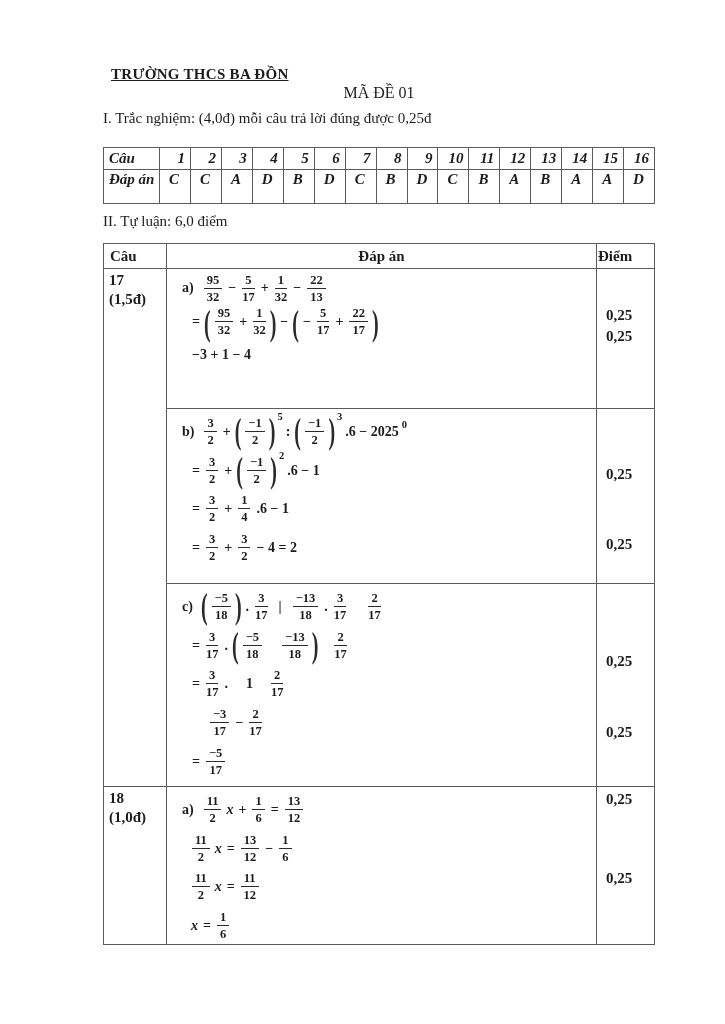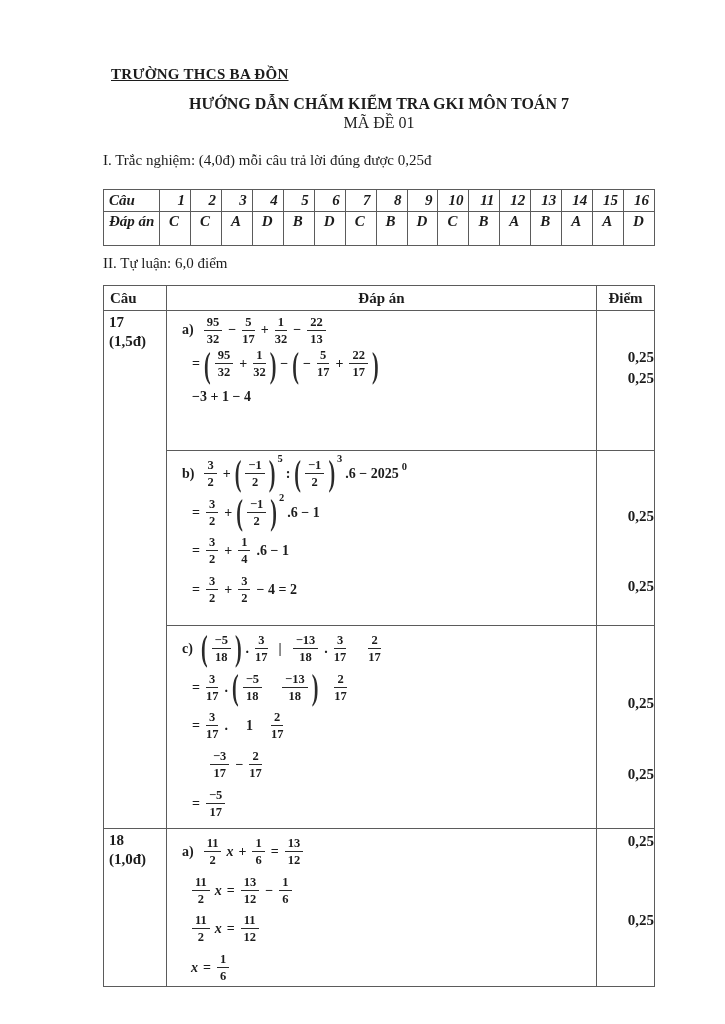--- a/index.html
+++ b/index.html
@@ -4,43 +4,43 @@
 <style>
   html,body{margin:0;padding:0;background:#fff;}
   .page{
     width:725px;height:1024px;background:#ffffff;box-sizing:border-box;
     padding:66px 70px 20px 103px;position:relative;
     font-family:"Liberation Serif","DejaVu Serif",serif;color:#1c1c1c;
   }
   .school{font-size:15px;font-weight:bold;text-decoration:underline;letter-spacing:.3px;margin-left:8px;}
   .title{margin-top:12px;text-align:center;font-weight:bold;font-size:16px;}
   .code{margin-top:1px;text-align:center;font-weight:normal;font-size:16px;}
-  .secline{margin-top:20px;font-size:15px;}
+  .secline{margin-top:8px;font-size:15px;}
   .sec2{margin-top:9px;font-size:15px;}
 
   table{border-collapse:collapse;table-layout:fixed;font-weight:bold;}
   td{border:1px solid #5b5b5b;}
 
   
   .mc{margin-top:20px;width:552px;}
   .mc td{font-style:italic;font-size:15px;padding:0;overflow:hidden;}
   .mc .lab{width:50px;text-align:left;padding-left:5px;}
   .mc .qnum{text-align:right;padding-right:5px;height:21px;}
   .mc .ans{text-align:left;padding-left:9px;vertical-align:top;padding-top:1px;height:32px;line-height:16px;}
   .mc .lab2{vertical-align:top;line-height:16px;padding-top:1px;}
 
   
   .essay{margin-top:13px;width:552px;}
   .essay td{vertical-align:top;}
   .essay .hq{width:55px;font-size:15px;text-align:left;padding-left:6px;height:22px;vertical-align:middle;}
   .essay .ha{font-size:15px;text-align:center;height:22px;vertical-align:middle;}
-  .essay .hp{width:55px;font-size:15px;text-align:center;height:22px;vertical-align:middle;margin-left:12px;}
+  .essay .hp{width:55px;font-size:15px;text-align:left;height:22px;vertical-align:middle;margin-left:12px;}
   .cau{font-size:15px;line-height:19px;padding:2px 0 0 5px;}
   .ansTd{padding:2px 2px 0 12px;}
-  .ptsTd{padding:0 0 0 9px;font-size:15px;text-align:right;}
+  .ptsTd{padding:0 0 0 9px;font-size:15px;}
   .pt{line-height:21px;}
 
   .r17a{height:103px;} .r17b{height:172px;} .r17c{height:200px;} .r18a{height:155px;}
   .p17a{padding-top:36px;}
   .p17b .pt1{margin-top:55px;} .p17b .pt2{margin-top:49px;}
   .p17c .pt1{margin-top:67px;} .p17c .pt2{margin-top:50px;}
   .p18a .pt1{margin-top:2px;}  .p18a .pt2{margin-top:58px;}
 
   
   .fline{white-space:nowrap;line-height:37px;}
@@ -54,21 +54,20 @@
   .paren{display:inline-block;vertical-align:middle;font-size:20px;transform:scaleY(1.8);margin:0 1px;color:#2a2a2a;}
   .psup{display:inline-block;vertical-align:middle;position:relative;top:-15px;font-size:10.5px;margin-left:1px;}
   .tsup{display:inline-block;vertical-align:middle;position:relative;top:-7px;font-size:10.5px;}
   .mgap{display:inline-block;vertical-align:middle;}
 </style>
 </head>
 <body>
 
 <div class="page">
   <div class="school">TRƯỜNG THCS BA ĐỒN</div>
-  <div class="title">HƯỚNG DẪN CHẤM KIỂM TRA GKI MÔN TOÁN 7</div>
   <div class="code">MÃ ĐỀ 01</div>
   <div class="secline">I. Trắc nghiệm: (4,0đ) mỗi câu trả lời đúng được 0,25đ</div>
 
   <table class="mc">
       <tbody>
         <tr>
           <td class="lab qrow">Câu</td>
           <td class="qnum">1</td>
           <td class="qnum">2</td>
           <td class="qnum">3</td>

